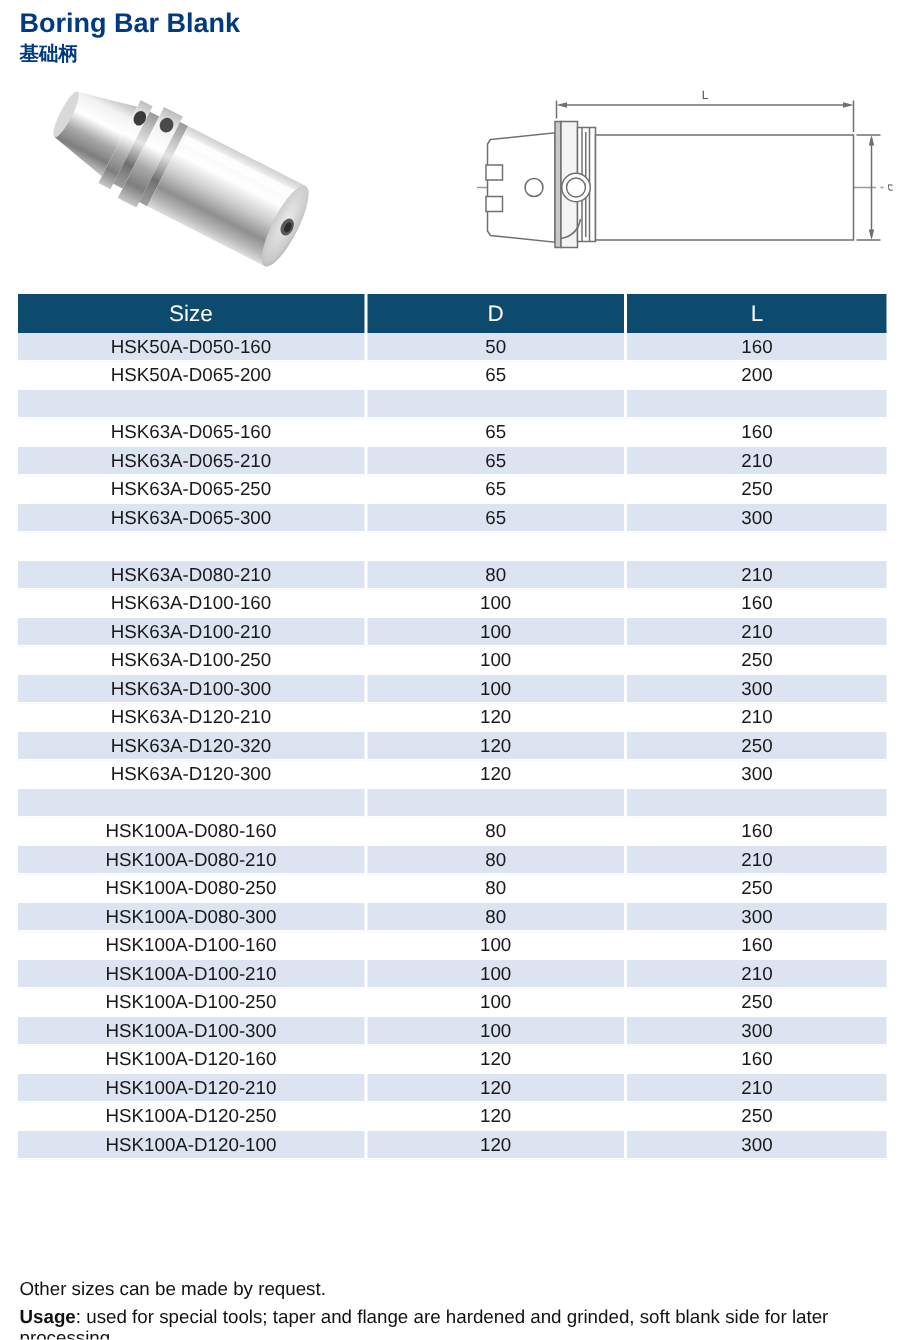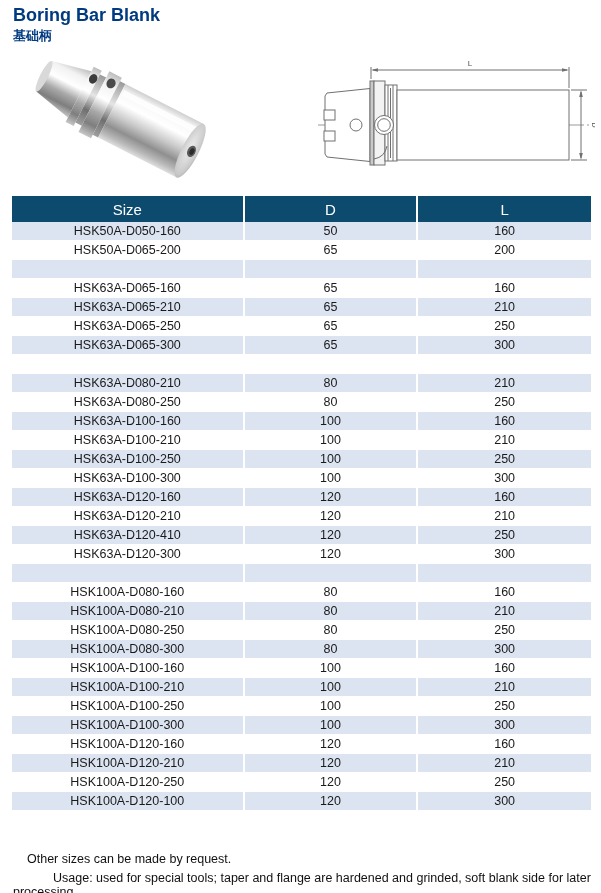--- a/index.html
+++ b/index.html
@@ -29,23 +29,23 @@
     background:#0c4a6e;color:#ffffff;font-size:15px;font-weight:normal;
     height:26px;text-align:center;padding:0;
   }
   table.size-table td{
     height:18px;font-size:12.5px;color:#1a1a1a;text-align:center;padding:0;
     border-bottom:1px solid #ffffff;white-space:nowrap;
   }
   table.size-table th + th, table.size-table td + td{border-left:2px solid #ffffff;}
   table.size-table tbody tr:nth-child(odd){background:#dce4f2;}
 
-  .note-1{position:absolute;left:27px;top:852px;font-size:12.5px;color:#111111;}
+  .note-1{position:absolute;left:13px;top:852px;font-size:12.5px;color:#111111;}
   .note-2{position:absolute;left:13px;top:871px;font-size:12.5px;color:#111111;}
-  .note-2 b{font-weight:normal;margin-left:40px;}
+  .note-2 b{font-weight:bold;}
   svg text{font-family:"Liberation Sans", sans-serif;}
 </style>
 </head>
 <body>
 
 <div class="page-title">Boring Bar Blank</div>
 <div class="page-subtitle">基础柄</div>
 
 <div class="photo-fig">
   <svg width="210" height="134" viewBox="0 0 210 134">
@@ -200,56 +200,46 @@
         <td></td>
         <td></td>
         <td></td>
       </tr>
       <tr>
         <td>HSK63A-D080-210</td>
         <td>80</td>
         <td>210</td>
       </tr>
       <tr>
-        <td>HSK63A-D080-250</td>
-        <td>80</td>
-        <td>250</td>
-      </tr>
-      <tr>
         <td>HSK63A-D100-160</td>
         <td>100</td>
         <td>160</td>
       </tr>
       <tr>
         <td>HSK63A-D100-210</td>
         <td>100</td>
         <td>210</td>
       </tr>
       <tr>
         <td>HSK63A-D100-250</td>
         <td>100</td>
         <td>250</td>
       </tr>
       <tr>
         <td>HSK63A-D100-300</td>
         <td>100</td>
         <td>300</td>
       </tr>
       <tr>
-        <td>HSK63A-D120-160</td>
-        <td>120</td>
-        <td>160</td>
-      </tr>
-      <tr>
         <td>HSK63A-D120-210</td>
         <td>120</td>
         <td>210</td>
       </tr>
       <tr>
-        <td>HSK63A-D120-410</td>
+        <td>HSK63A-D120-320</td>
         <td>120</td>
         <td>250</td>
       </tr>
       <tr>
         <td>HSK63A-D120-300</td>
         <td>120</td>
         <td>300</td>
       </tr>
       <tr>
         <td></td>

